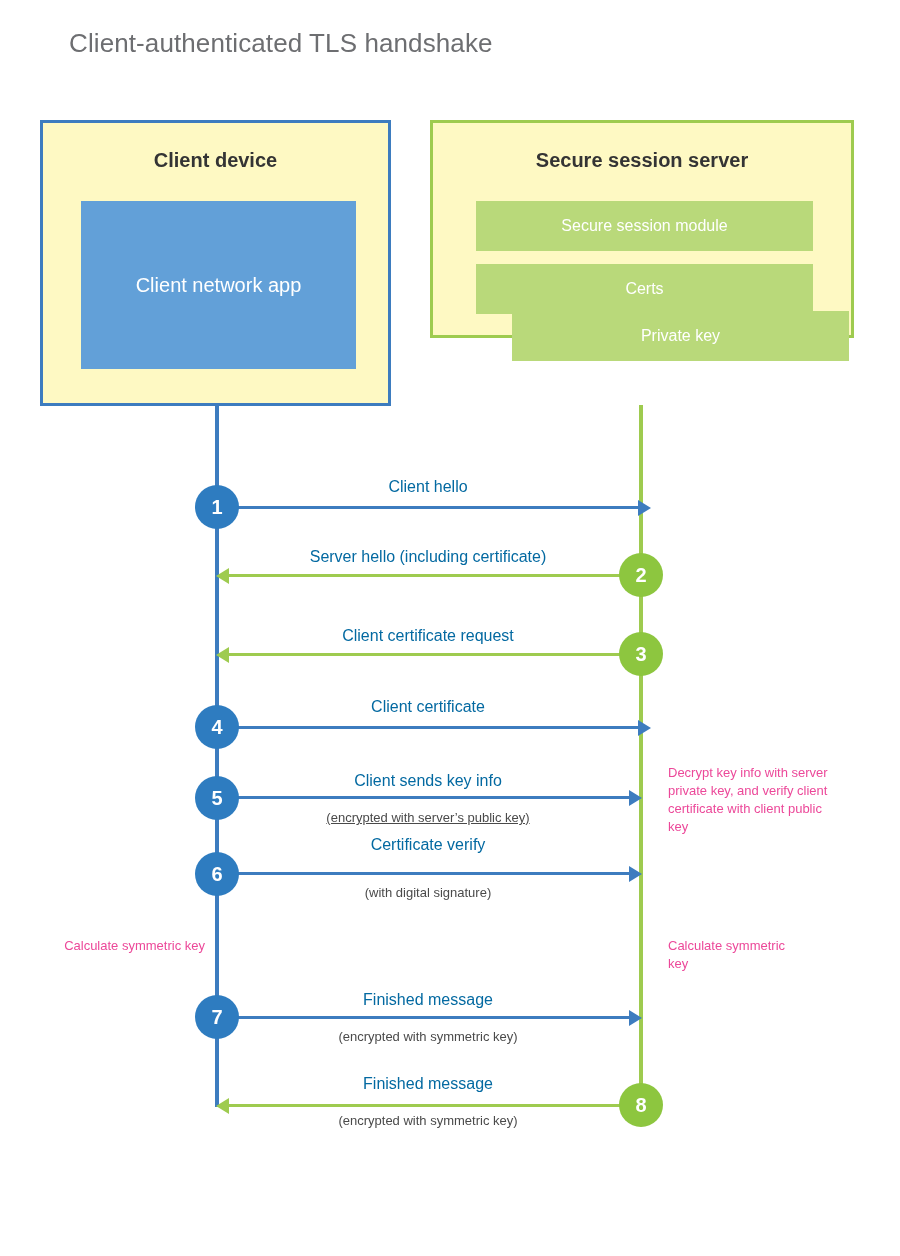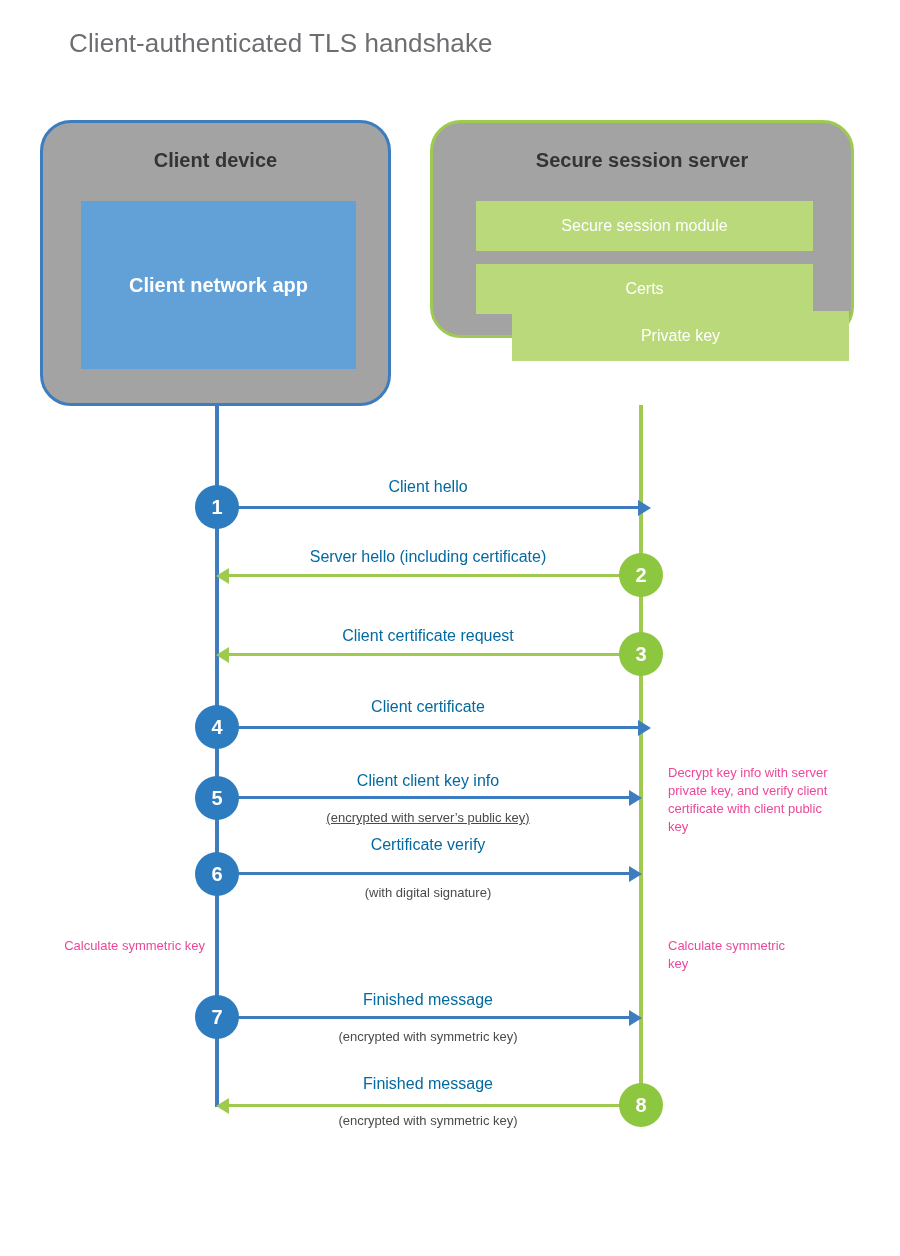--- a/index.html
+++ b/index.html
@@ -16,43 +16,42 @@
   
   .page-title{
     position:absolute;left:36px;top:28px;
     font-size:26px;font-weight:400;color:#6d6e71;
     letter-spacing:.1px;white-space:nowrap;margin-left:33px;
   }
 
   
   .entity-box{
     position:absolute;
-    background:#a3a3a3;
+    background:#fef9c3;
     box-sizing:border-box;
-    border-radius:31px;
   }
   .entity-box.client{
     left:40px;top:120px;width:351px;height:286px;
     border:3px solid #3d7cbf;
   }
   .entity-box.server{
     left:430px;top:120px;width:424px;height:218px;
     border:3px solid #9ecb4f;
   }
   .entity-title{
     position:absolute;left:0;right:0;top:26px;
     text-align:center;
     font-size:20px;font-weight:bold;color:#343434;
   }
   .client-app-box{
     position:absolute;left:38px;top:78px;width:275px;height:168px;
     background:#62a0d8;
     display:flex;align-items:center;justify-content:center;
     text-align:right;
-    color:#ffffff;font-size:20px;line-height:30px;font-weight:700;
+    color:#ffffff;font-size:20px;line-height:30px;font-weight:400;
   }
   .server-bar{
     position:absolute;left:43px;width:337px;height:50px;
     background:#b9d97a;
     display:flex;align-items:center;justify-content:center;
     color:#ffffff;font-size:16px;font-weight:400;
   }
   .server-bar.b1{top:78px;}
   .server-bar.b2{top:141px;}
   .server-bar.b3{top:188px;margin-left:36px;}
@@ -140,21 +139,21 @@
 
   <div class="arrow blue to-right" style="left:217px;top:726px;width:422px;">
       <span class="head"></span>
     </div>
   <div class="msg-label" style="left:217px;top:698px;width:422px;">Client certificate</div>
   <div class="step-circle blue" style="left:195px;top:705px;">4</div>
 
   <div class="arrow blue to-right" style="left:217px;top:796px;width:413px;">
       <span class="head"></span>
     </div>
-  <div class="msg-label" style="left:217px;top:772px;width:422px;">Client client key info</div>
+  <div class="msg-label" style="left:217px;top:772px;width:422px;">Client sends key info</div>
   <div class="msg-sub" style="left:217px;top:810px;width:422px;text-decoration:underline;">(encrypted with server’s public key)</div>
   <div class="step-circle blue" style="left:195px;top:776px;">5</div>
 
   <div class="arrow blue to-right" style="left:217px;top:872px;width:413px;">
       <span class="head"></span>
     </div>
   <div class="msg-label" style="left:217px;top:836px;width:422px;">Certificate verify</div>
   <div class="msg-sub" style="left:217px;top:885px;width:422px;">(with digital signature)</div>
   <div class="step-circle blue" style="left:195px;top:852px;">6</div>
 

